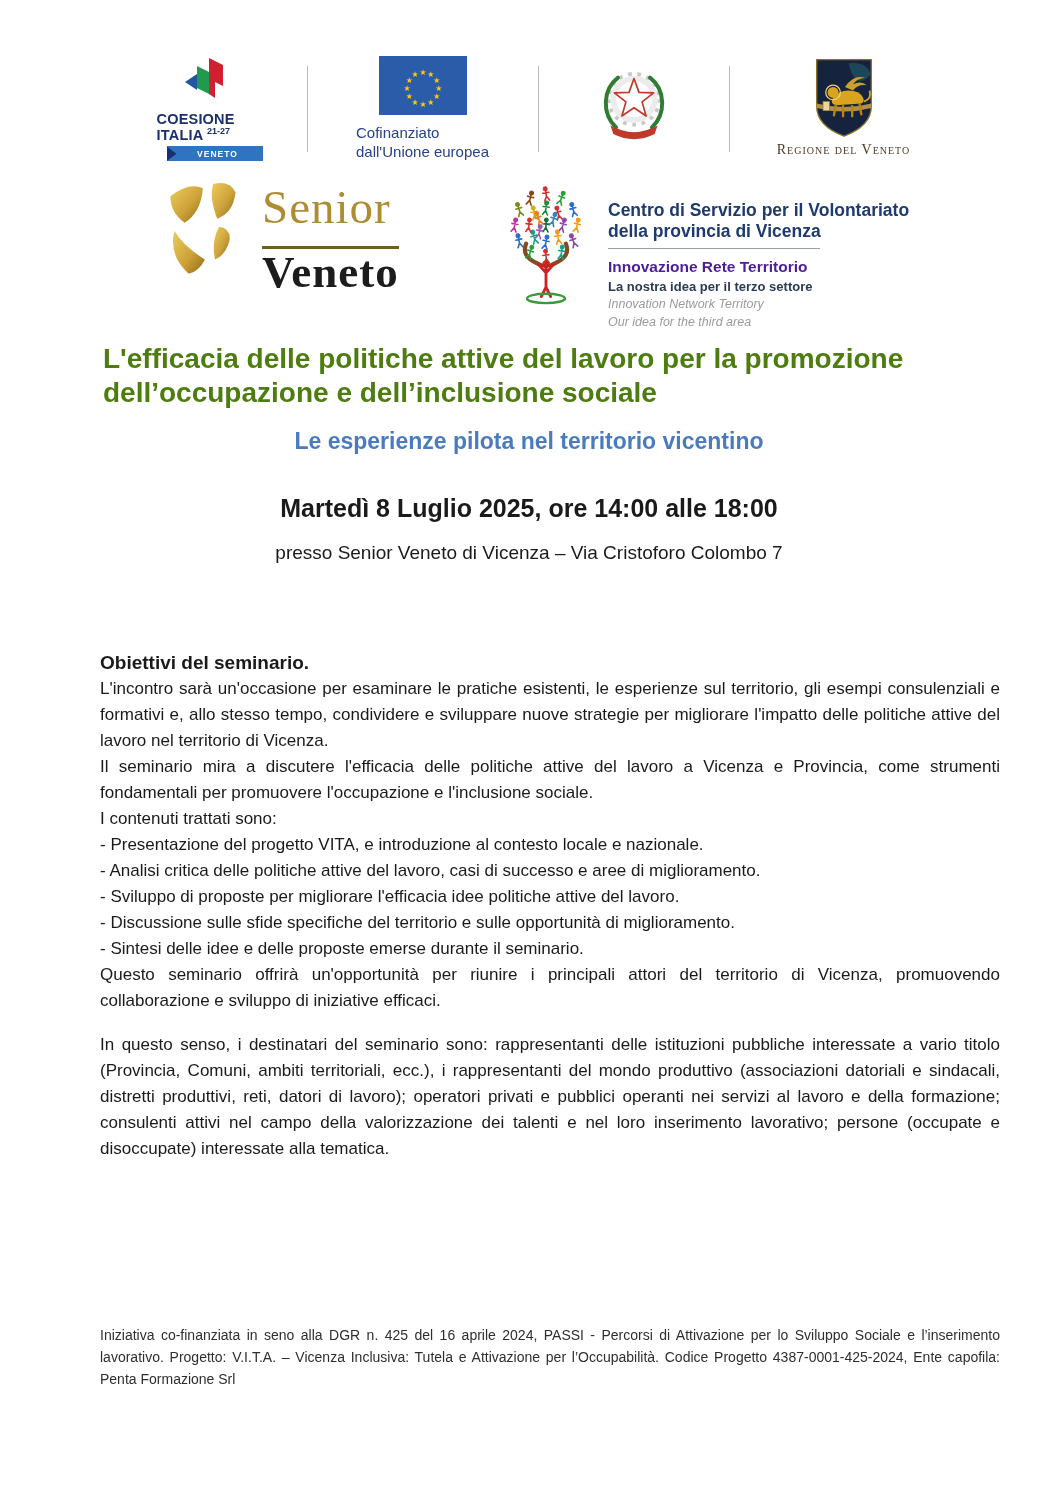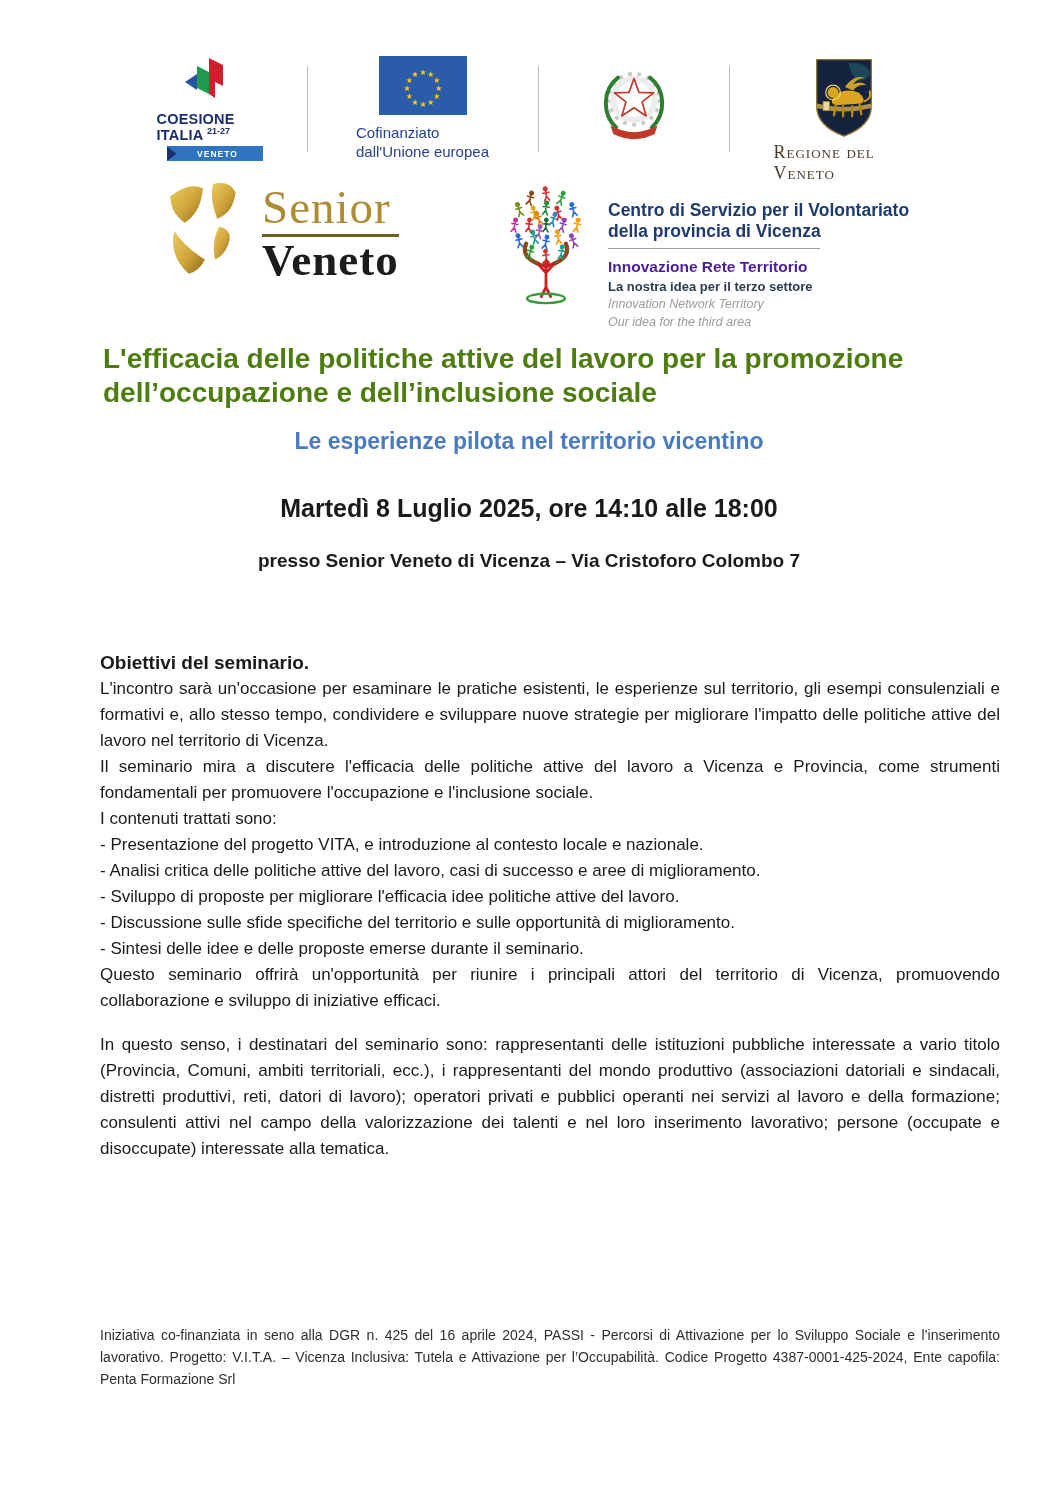--- a/index.html
+++ b/index.html
@@ -18,41 +18,41 @@
   .coesione{width:118px; margin-right:44px;}
   .co-text{margin-top:2px; font-weight:bold; color:#1b2f6e; font-size:14.5px; line-height:1.05; letter-spacing:.2px; align-self:flex-start; padding-left:12px;}
   .co-years{font-size:9px; vertical-align:super; letter-spacing:0;}
   .co-banner{position:relative; margin-top:3px; width:96px; height:15px; background:#2f74c0; display:flex; align-items:center; justify-content:center; align-self:flex-end;}
   .co-banner .chev{position:absolute; left:0; top:0; width:10px; height:15px; background:#1b2f6e; clip-path:polygon(0 0,100% 50%,0 100%);}
   .co-banner .lbl{color:#fff; font-size:8.5px; font-weight:bold; letter-spacing:1px; padding-left:6px;}
   .eu{width:150px; margin:0 40px;}
   .eu-caption{margin-top:9px; text-align:left; color:#26428b; font-size:15px; line-height:1.25; font-weight:500;}
   .emblem{width:110px; margin:0 40px;}
   .veneto{width:140px; margin-left:44px;}
-  .veneto-caption{margin-top:4px; font-family:"Liberation Serif", serif; font-variant:small-caps; color:#4c3a28; font-size:18px; letter-spacing:1px;}
+  .veneto-caption{margin-top:4px; font-family:"Liberation Serif", serif; font-variant:small-caps; color:#4c3a28; font-size:14px; letter-spacing:1px;}
   
   .org-row{position:absolute; top:180px; left:162px; right:108px; display:flex; justify-content:space-between; align-items:flex-start;}
   .senior-logo{display:flex; align-items:flex-start; gap:8px;}
   .senior-words{display:flex; flex-direction:column; margin-top:4px;}
-  .senior-word{font-family:"Liberation Serif", serif; font-size:47px; line-height:1.0; color:#ad8c33; letter-spacing:1px; border-bottom:3px solid #6e5e20; padding-bottom:3px;}
+  .senior-word{font-family:"Liberation Serif", serif; font-size:47px; line-height:1.0; color:#ad8c33; letter-spacing:1px; border-bottom:3px solid #6e5e20; padding-bottom:15px;}
   .veneto-word{font-family:"Liberation Serif", serif; font-size:45px; line-height:1.06; color:#1c1c1c; font-weight:bold; letter-spacing:1px;}
   .csv-logo{display:flex; align-items:flex-start; gap:10px;}
   .csv-text{margin-top:20px; width:342px;}
   .csv-title{font-weight:bold; color:#1e3a6e; font-size:17.5px; line-height:1.18;}
   .csv-rule{width:212px; height:1px; background:#9aa0a8; margin:7px 0 9px;}
   .csv-program{font-weight:bold; color:#4c1d95; font-size:15.5px; line-height:1.2;}
   .csv-tagline{font-weight:bold; color:#2c3a56; font-size:13px; margin-top:2px;}
   .csv-en{font-style:italic; color:#9b9b9b; font-size:12.5px; line-height:1.3; margin-top:2px;}
   
   .doc-title{position:absolute; top:342px; left:50%; transform:translateX(-50%); width:852px; text-align:left;
     color:#4d7c0f; font-size:28px; font-weight:bold; line-height:1.22; margin:0;}
   .doc-subtitle{position:absolute; top:428px; left:0; right:0; text-align:center;
     color:#4a7bbf; font-size:23px; font-weight:bold; margin:0;}
   .event-date{position:absolute; top:494px; left:0; right:0; text-align:center; font-size:25px; font-weight:bold; margin:0;}
-  .event-venue{position:absolute; top:538px; left:0; right:0; text-align:center; font-size:19px; font-weight:bold; margin:12px;}
+  .event-venue{position:absolute; top:538px; left:0; right:0; text-align:center; font-size:19px; font-weight:normal; margin:4px;}
   
   .main-text{position:absolute; top:650px; left:100px; right:58px; font-size:17px; line-height:26px; text-align:justify;}
   .main-text h3{font-size:19px; margin:0; line-height:26px;}
   .main-text p{margin:0;}
   .main-text p.spaced{margin-top:18px;}
   
   .doc-footer{position:absolute; top:1324px; left:100px; right:58px; font-size:14px; line-height:22px; color:#2e2e2e; text-align:justify;}
 </style>
 </head>
 <body>
@@ -203,21 +203,21 @@
         <div class="csv-program">Innovazione Rete Territorio</div>
         <div class="csv-tagline">La nostra idea per il terzo settore</div>
         <div class="csv-en">Innovation Network Territory</div>
         <div class="csv-en">Our idea for the third area</div>
       </div>
     </div>
   </section>
 
   <h1 class="doc-title">L'efficacia delle politiche attive del lavoro per la promozione dell’occupazione e dell’inclusione sociale</h1>
   <h2 class="doc-subtitle">Le esperienze pilota nel territorio vicentino</h2>
-  <p class="event-date">Martedì 8 Luglio 2025, ore 14:10 alle 18:00</p>
+  <p class="event-date">Martedì 8 Luglio 2025, ore 14:00 alle 18:00</p>
   <p class="event-venue">presso Senior Veneto di Vicenza – Via Cristoforo Colombo 7</p>
 
   <main class="main-text">
     <h3>Obiettivi del seminario.</h3>
     <p>L'incontro sarà un'occasione per esaminare le pratiche esistenti, le esperienze sul territorio, gli esempi consulenziali e formativi e, allo stesso tempo, condividere e sviluppare nuove strategie per migliorare l'impatto delle politiche attive del lavoro nel territorio di Vicenza.</p>
     <p>Il seminario mira a discutere l'efficacia delle politiche attive del lavoro a Vicenza e Provincia, come strumenti fondamentali per promuovere l'occupazione e l'inclusione sociale.</p>
     <p>I contenuti trattati sono:</p>
     <p>- Presentazione del progetto VITA, e introduzione al contesto locale e nazionale.</p>
     <p>- Analisi critica delle politiche attive del lavoro, casi di successo e aree di miglioramento.</p>
     <p>- Sviluppo di proposte per migliorare l'efficacia idee politiche attive del lavoro.</p>

